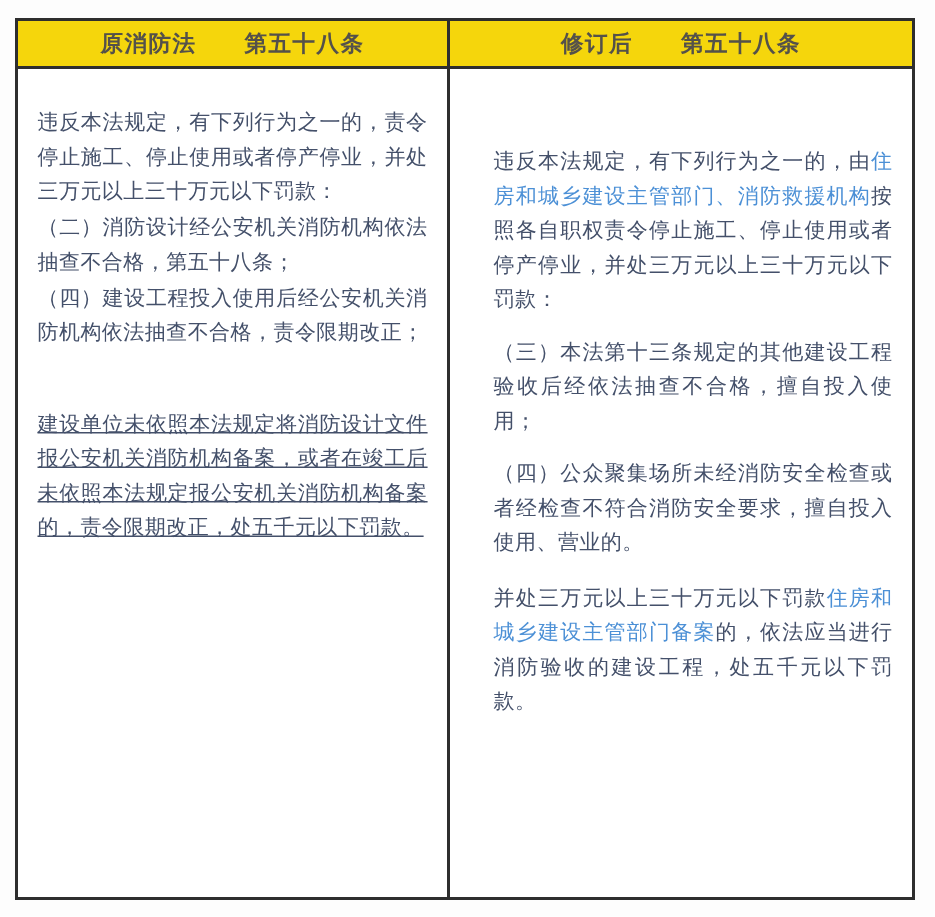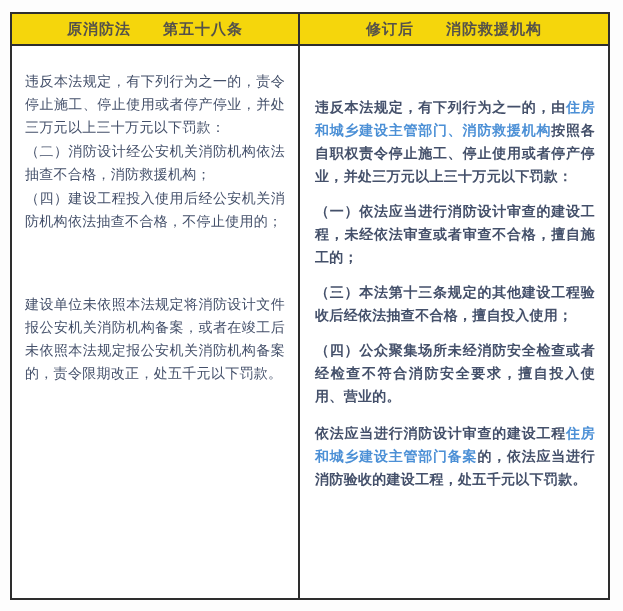--- a/index.html
+++ b/index.html
@@ -64,54 +64,53 @@
   }
   .body-cell.col-left { width: 287px; }
   .body-cell.col-right {
     width: 311px;
     border-left: 2px solid var(--border-color, #2e2e2e);
   }
   .law-paragraph {
     margin: 0 0 1px 0;
   }
   .col-right .law-paragraph {
-    margin: 0 0 12px 2px;
-    font-weight: bold;
+    margin: 0 0 12px 16px;
   }
   .col-right .law-paragraph:first-child {
     margin-top: 26px;
   }
   .col-left .law-paragraph.gap-before {
-    margin-top: 60px;
+    margin-top: 38px;
+    text-decoration: underline;
   }
   .col-right .law-paragraph.gap-before {
     margin-top: 14px;
   }
   .hl {
     color: var(--hl-text, #4c90d6);
   }
 </style>
 </head>
 <body>
 
 <div class="stage">
   <div class="law-table">
     <div class="header-row">
       <div class="header-cell left">原消防法　　第五十八条</div>
-      <div class="header-cell right">修订后　　消防救援机构</div>
+      <div class="header-cell right">修订后　　第五十八条</div>
     </div>
     <div class="body-row">
       <div class="body-cell col-left">
           <p class="law-paragraph"><span>违反本法规定，有下列行为之一的，责令停止施工、停止使用或者停产停业，并处三万元以上三十万元以下罚款：</span></p>
-          <p class="law-paragraph"><span>（二）消防设计经公安机关消防机构依法抽查不合格，消防救援机构；</span></p>
-          <p class="law-paragraph"><span>（四）建设工程投入使用后经公安机关消防机构依法抽查不合格，不停止使用的；</span></p>
+          <p class="law-paragraph"><span>（二）消防设计经公安机关消防机构依法抽查不合格，第五十八条；</span></p>
+          <p class="law-paragraph"><span>（四）建设工程投入使用后经公安机关消防机构依法抽查不合格，责令限期改正；</span></p>
           <p class="law-paragraph gap-before"><span>建设单位未依照本法规定将消防设计文件报公安机关消防机构备案，或者在竣工后未依照本法规定报公安机关消防机构备案的，责令限期改正，处五千元以下罚款。</span></p>
         </div>
       <div class="body-cell col-right">
           <p class="law-paragraph"><span>违反本法规定，有下列行为之一的，由</span><span class="hl">住房和城乡建设主管部门、消防救援机构</span><span>按照各自职权责令停止施工、停止使用或者停产停业，并处三万元以上三十万元以下罚款：</span></p>
-          <p class="law-paragraph"><span>（一）依法应当进行消防设计审查的建设工程，未经依法审查或者审查不合格，擅自施工的；</span></p>
           <p class="law-paragraph"><span>（三）本法第十三条规定的其他建设工程验收后经依法抽查不合格，擅自投入使用；</span></p>
           <p class="law-paragraph"><span>（四）公众聚集场所未经消防安全检查或者经检查不符合消防安全要求，擅自投入使用、营业的。</span></p>
-          <p class="law-paragraph gap-before"><span>依法应当进行消防设计审查的建设工程</span><span class="hl">住房和城乡建设主管部门备案</span><span>的，依法应当进行消防验收的建设工程，处五千元以下罚款。</span></p>
+          <p class="law-paragraph gap-before"><span>并处三万元以上三十万元以下罚款</span><span class="hl">住房和城乡建设主管部门备案</span><span>的，依法应当进行消防验收的建设工程，处五千元以下罚款。</span></p>
         </div>
     </div>
   </div>
 </div>
 
 </body></html>

